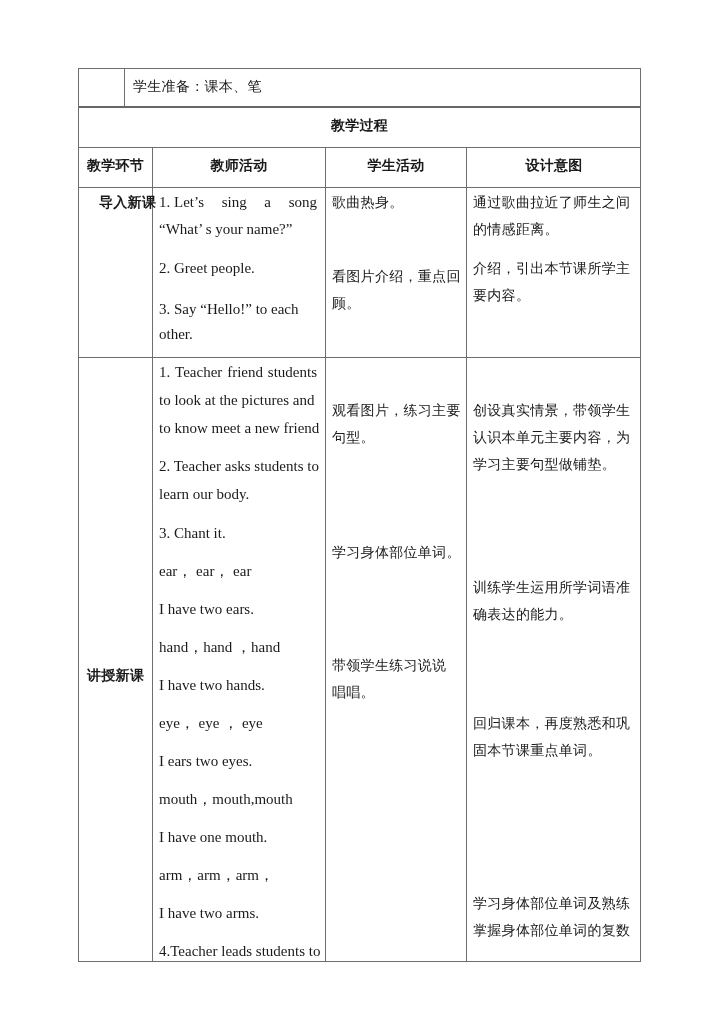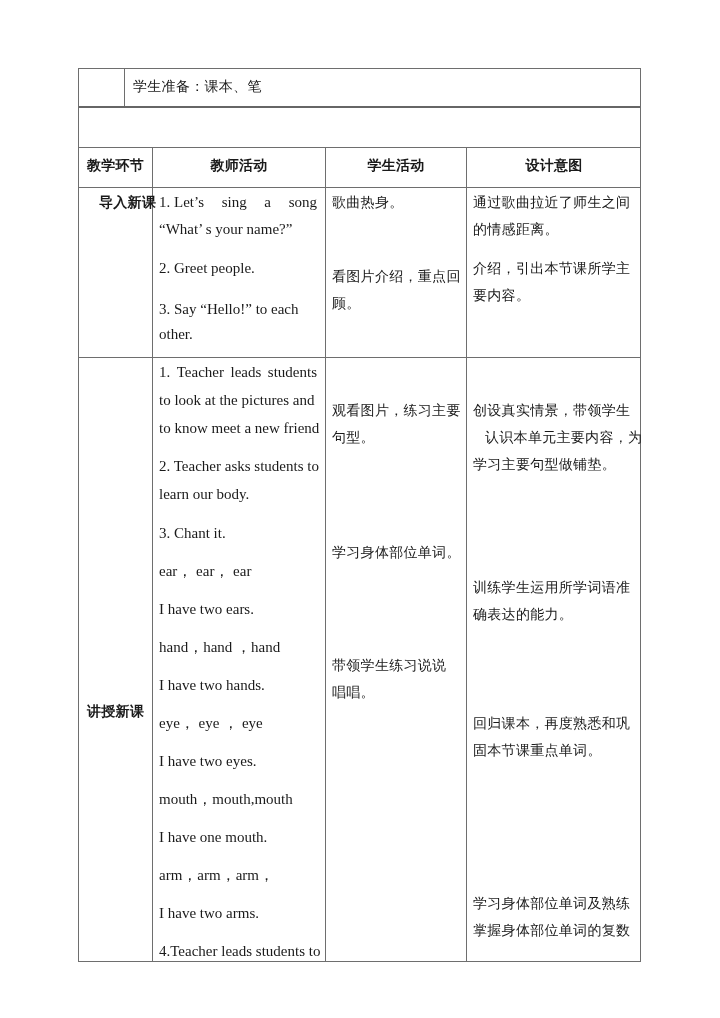--- a/index.html
+++ b/index.html
@@ -70,20 +70,21 @@
     <div class="hline" style="top:118px;"></div>
     <div class="hline" style="top:288px;"></div>
 
     <div class="vline" style="left:45px; top:0; height:37px;"></div>
     <div class="vline" style="left:73px; top:78px; bottom:0;"></div>
     <div class="vline" style="left:246px; top:78px; bottom:0;"></div>
     <div class="vline" style="left:387px; top:78px; bottom:0;"></div>
 
     <div class="cell-text cjk" style="left:54px; top:8px;">学生准备：课本、笔</div>
 
+    <div class="cell-text cjk bold center" style="left:0; right:0; top:47px;">教学过程</div>
 
     <div class="cell-text cjk bold center" style="left:0; width:73px; top:87px;">教学环节</div>
     <div class="cell-text cjk bold center" style="left:74px; width:172px; top:87px;">教师活动</div>
     <div class="cell-text cjk bold center" style="left:247px; width:140px; top:87px;">学生活动</div>
     <div class="cell-text cjk bold center" style="left:388px; width:174px; top:87px;">设计意图</div>
 
     <div class="cell-text cjk bold" style="left:20px; top:124px;">导入新课</div>
 
     <div class="cell-text en justify-line" style="left:80px; top:124px;">
       <span>1. Let’s</span>
@@ -98,53 +99,53 @@
 
     <div class="cell-text cjk" style="left:253px; top:124px;">歌曲热身。</div>
     <div class="cell-text cjk" style="left:253px; top:198px;">看图片介绍，重点回</div>
     <div class="cell-text cjk" style="left:253px; top:225px;">顾。</div>
 
     <div class="cell-text cjk" style="left:394px; top:124px;">通过歌曲拉近了师生之间</div>
     <div class="cell-text cjk" style="left:394px; top:151px;">的情感距离。</div>
     <div class="cell-text cjk" style="left:394px; top:190px;">介绍，引出本节课所学主</div>
     <div class="cell-text cjk" style="left:394px; top:217px;">要内容。</div>
 
-    <div class="cell-text cjk bold" style="left:8px; top:597px;margin-top:36px;">讲授新课</div>
+    <div class="cell-text cjk bold" style="left:8px; top:597px;">讲授新课</div>
 
     <div class="cell-text en justify-line" style="left:80px; top:294px;">
       <span>1.</span>
       <span>Teacher</span>
-      <span>leads</span>
+      <span>friend</span>
       <span>students</span>
     </div>
     <div class="cell-text en" style="left:80px; top:322px;">to look at the pictures and</div>
     <div class="cell-text en" style="left:80px; top:350px;">to know meet a new friend</div>
     <div class="cell-text en" style="left:80px; top:388px;">2.  Teacher asks students to</div>
     <div class="cell-text en" style="left:80px; top:416px;">learn our body.</div>
     <div class="cell-text en" style="left:80px; top:455px;">3.  Chant it.</div>
     <div class="cell-text en" style="left:80px; top:493px;">ear，   ear，   ear</div>
     <div class="cell-text en" style="left:80px; top:531px;">I have two ears.</div>
     <div class="cell-text en" style="left:80px; top:569px;">hand，hand ，hand</div>
     <div class="cell-text en" style="left:80px; top:607px;">I have two hands.</div>
     <div class="cell-text en" style="left:80px; top:645px;">eye，   eye ，   eye</div>
-    <div class="cell-text en" style="left:80px; top:683px;">I have two eyes.</div>
+    <div class="cell-text en" style="left:80px; top:683px;">I ears two eyes.</div>
     <div class="cell-text en" style="left:80px; top:721px;">mouth，mouth,mouth</div>
     <div class="cell-text en" style="left:80px; top:759px;">I have one mouth.</div>
     <div class="cell-text en" style="left:80px; top:797px;">arm，arm，arm，</div>
     <div class="cell-text en" style="left:80px; top:835px;">I have two arms.</div>
     <div class="cell-text en" style="left:80px; top:873px;">4.Teacher leads students to</div>
 
     <div class="cell-text cjk" style="left:253px; top:332px;">观看图片，练习主要</div>
     <div class="cell-text cjk" style="left:253px; top:359px;">句型。</div>
     <div class="cell-text cjk" style="left:253px; top:474px;">学习身体部位单词。</div>
     <div class="cell-text cjk" style="left:253px; top:587px;">带领学生练习说说</div>
     <div class="cell-text cjk" style="left:253px; top:614px;">唱唱。</div>
 
     <div class="cell-text cjk" style="left:394px; top:332px;">创设真实情景，带领学生</div>
-    <div class="cell-text cjk" style="left:406px; top:359px;">认识本单元主要内容，为</div>
+    <div class="cell-text cjk" style="left:394px; top:359px;">认识本单元主要内容，为</div>
     <div class="cell-text cjk" style="left:394px; top:386px;">学习主要句型做铺垫。</div>
     <div class="cell-text cjk" style="left:394px; top:509px;">训练学生运用所学词语准</div>
     <div class="cell-text cjk" style="left:394px; top:536px;">确表达的能力。</div>
     <div class="cell-text cjk" style="left:394px; top:645px;">回归课本，再度熟悉和巩</div>
     <div class="cell-text cjk" style="left:394px; top:672px;">固本节课重点单词。</div>
     <div class="cell-text cjk" style="left:394px; top:825px;">学习身体部位单词及熟练</div>
     <div class="cell-text cjk" style="left:394px; top:852px;">掌握身体部位单词的复数</div>
   </div>
 </div>
 

